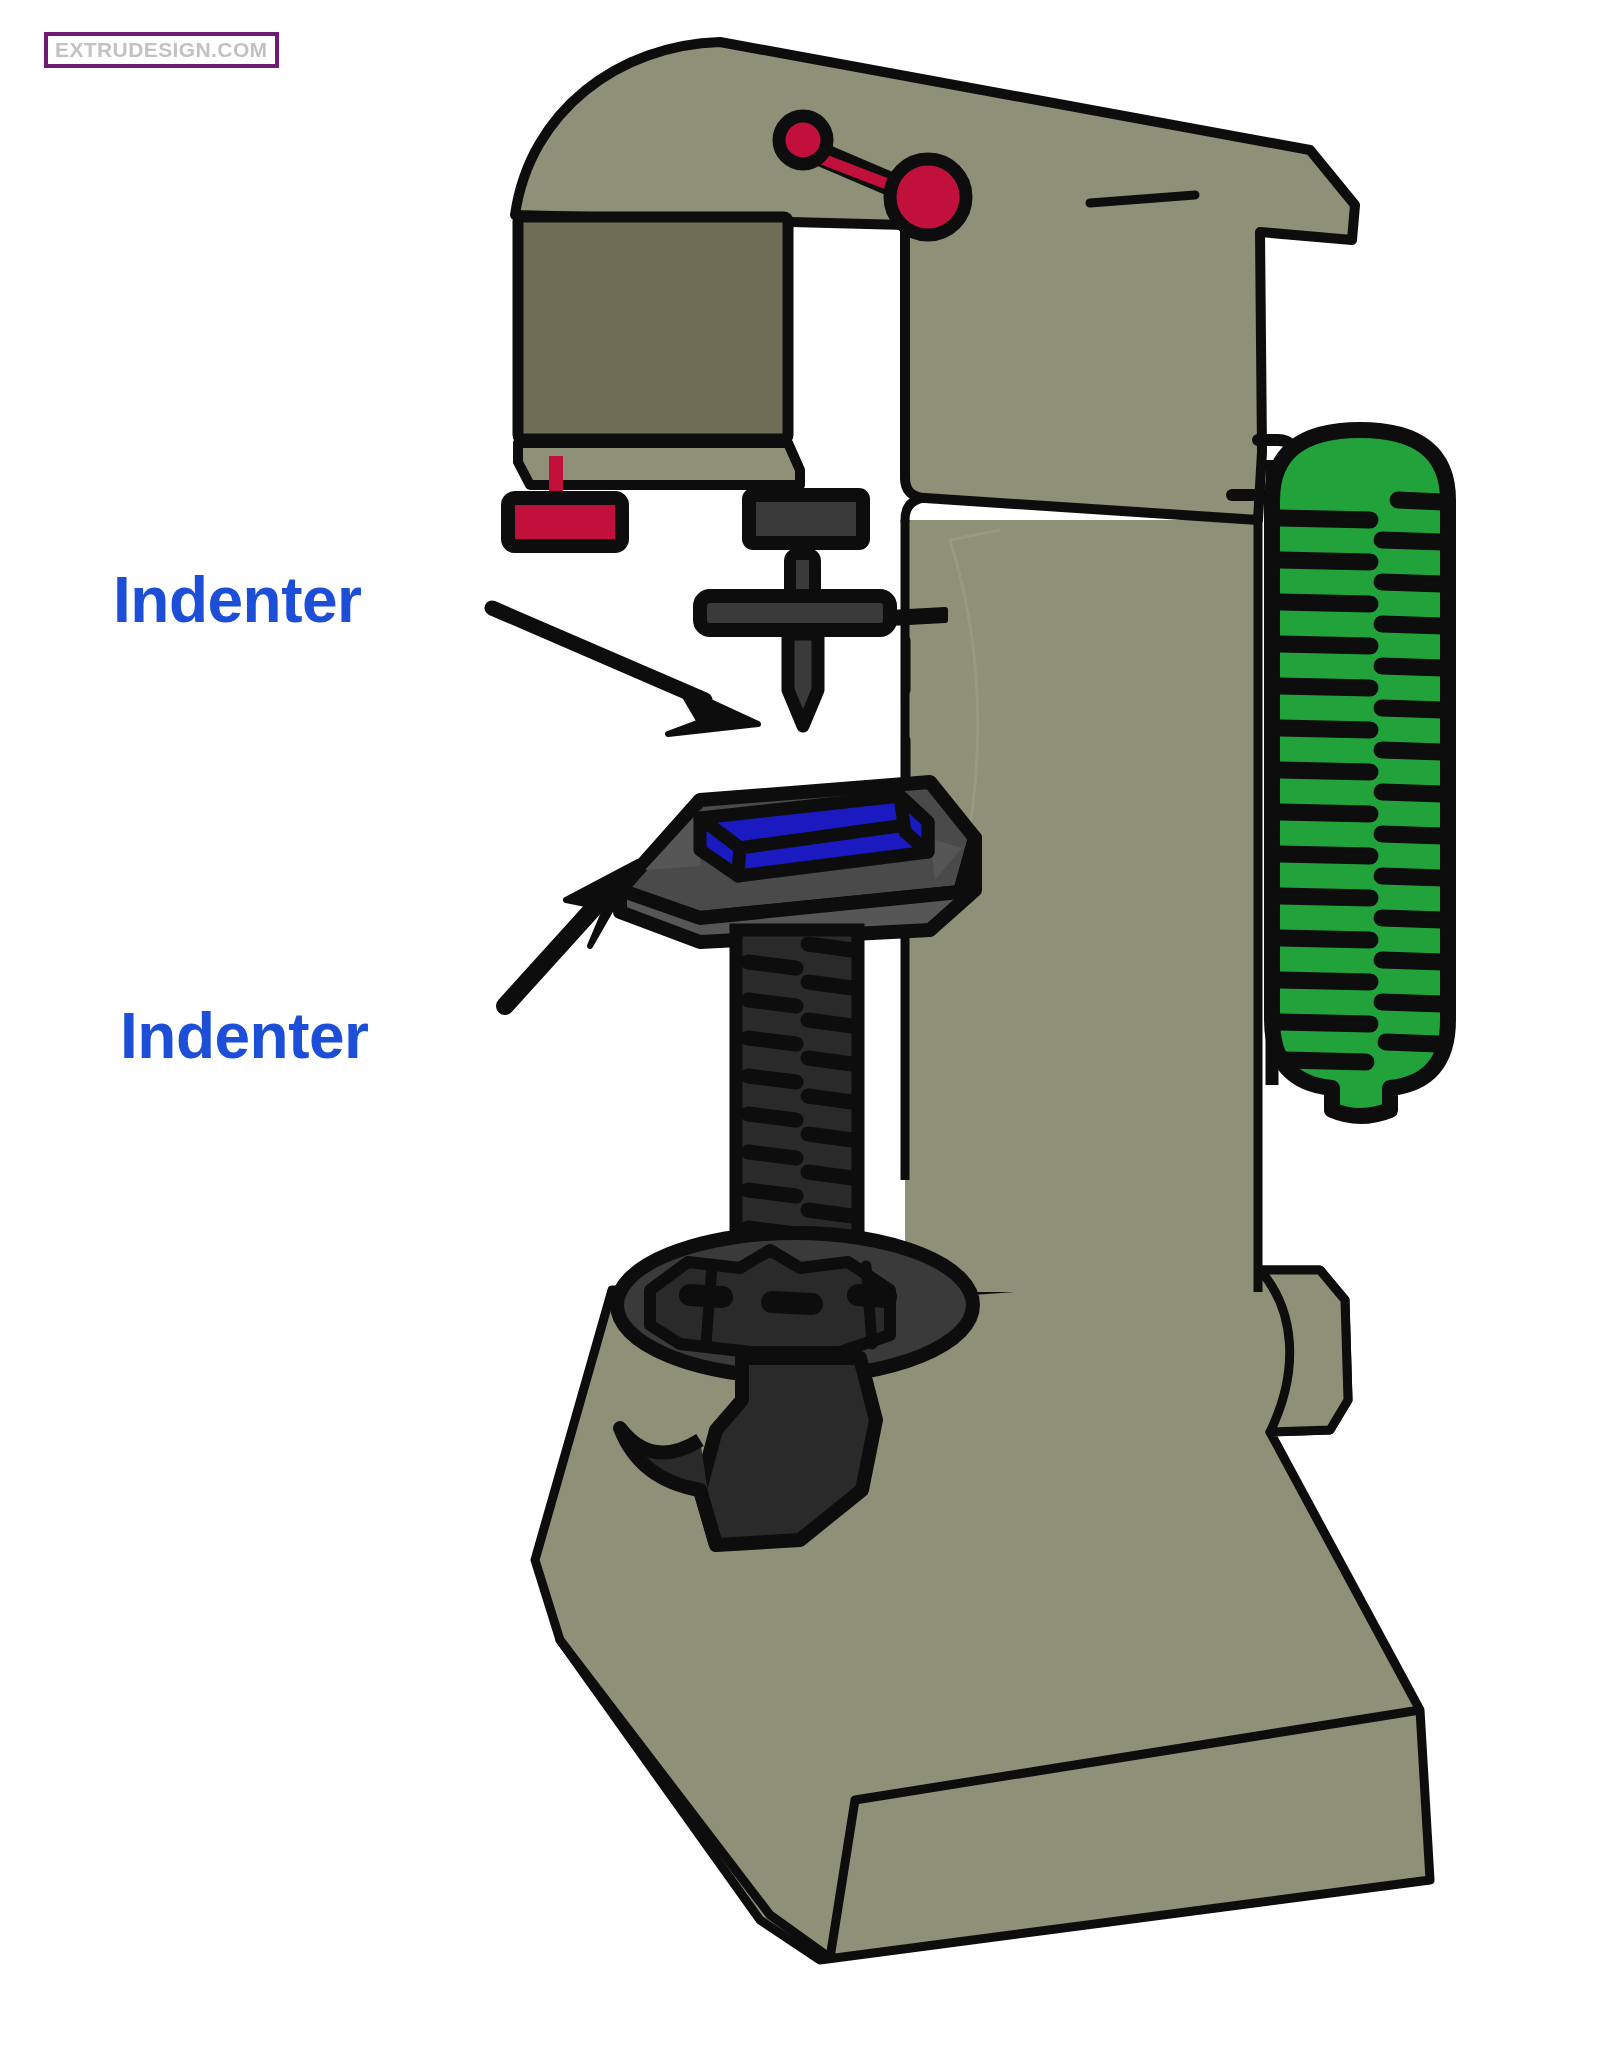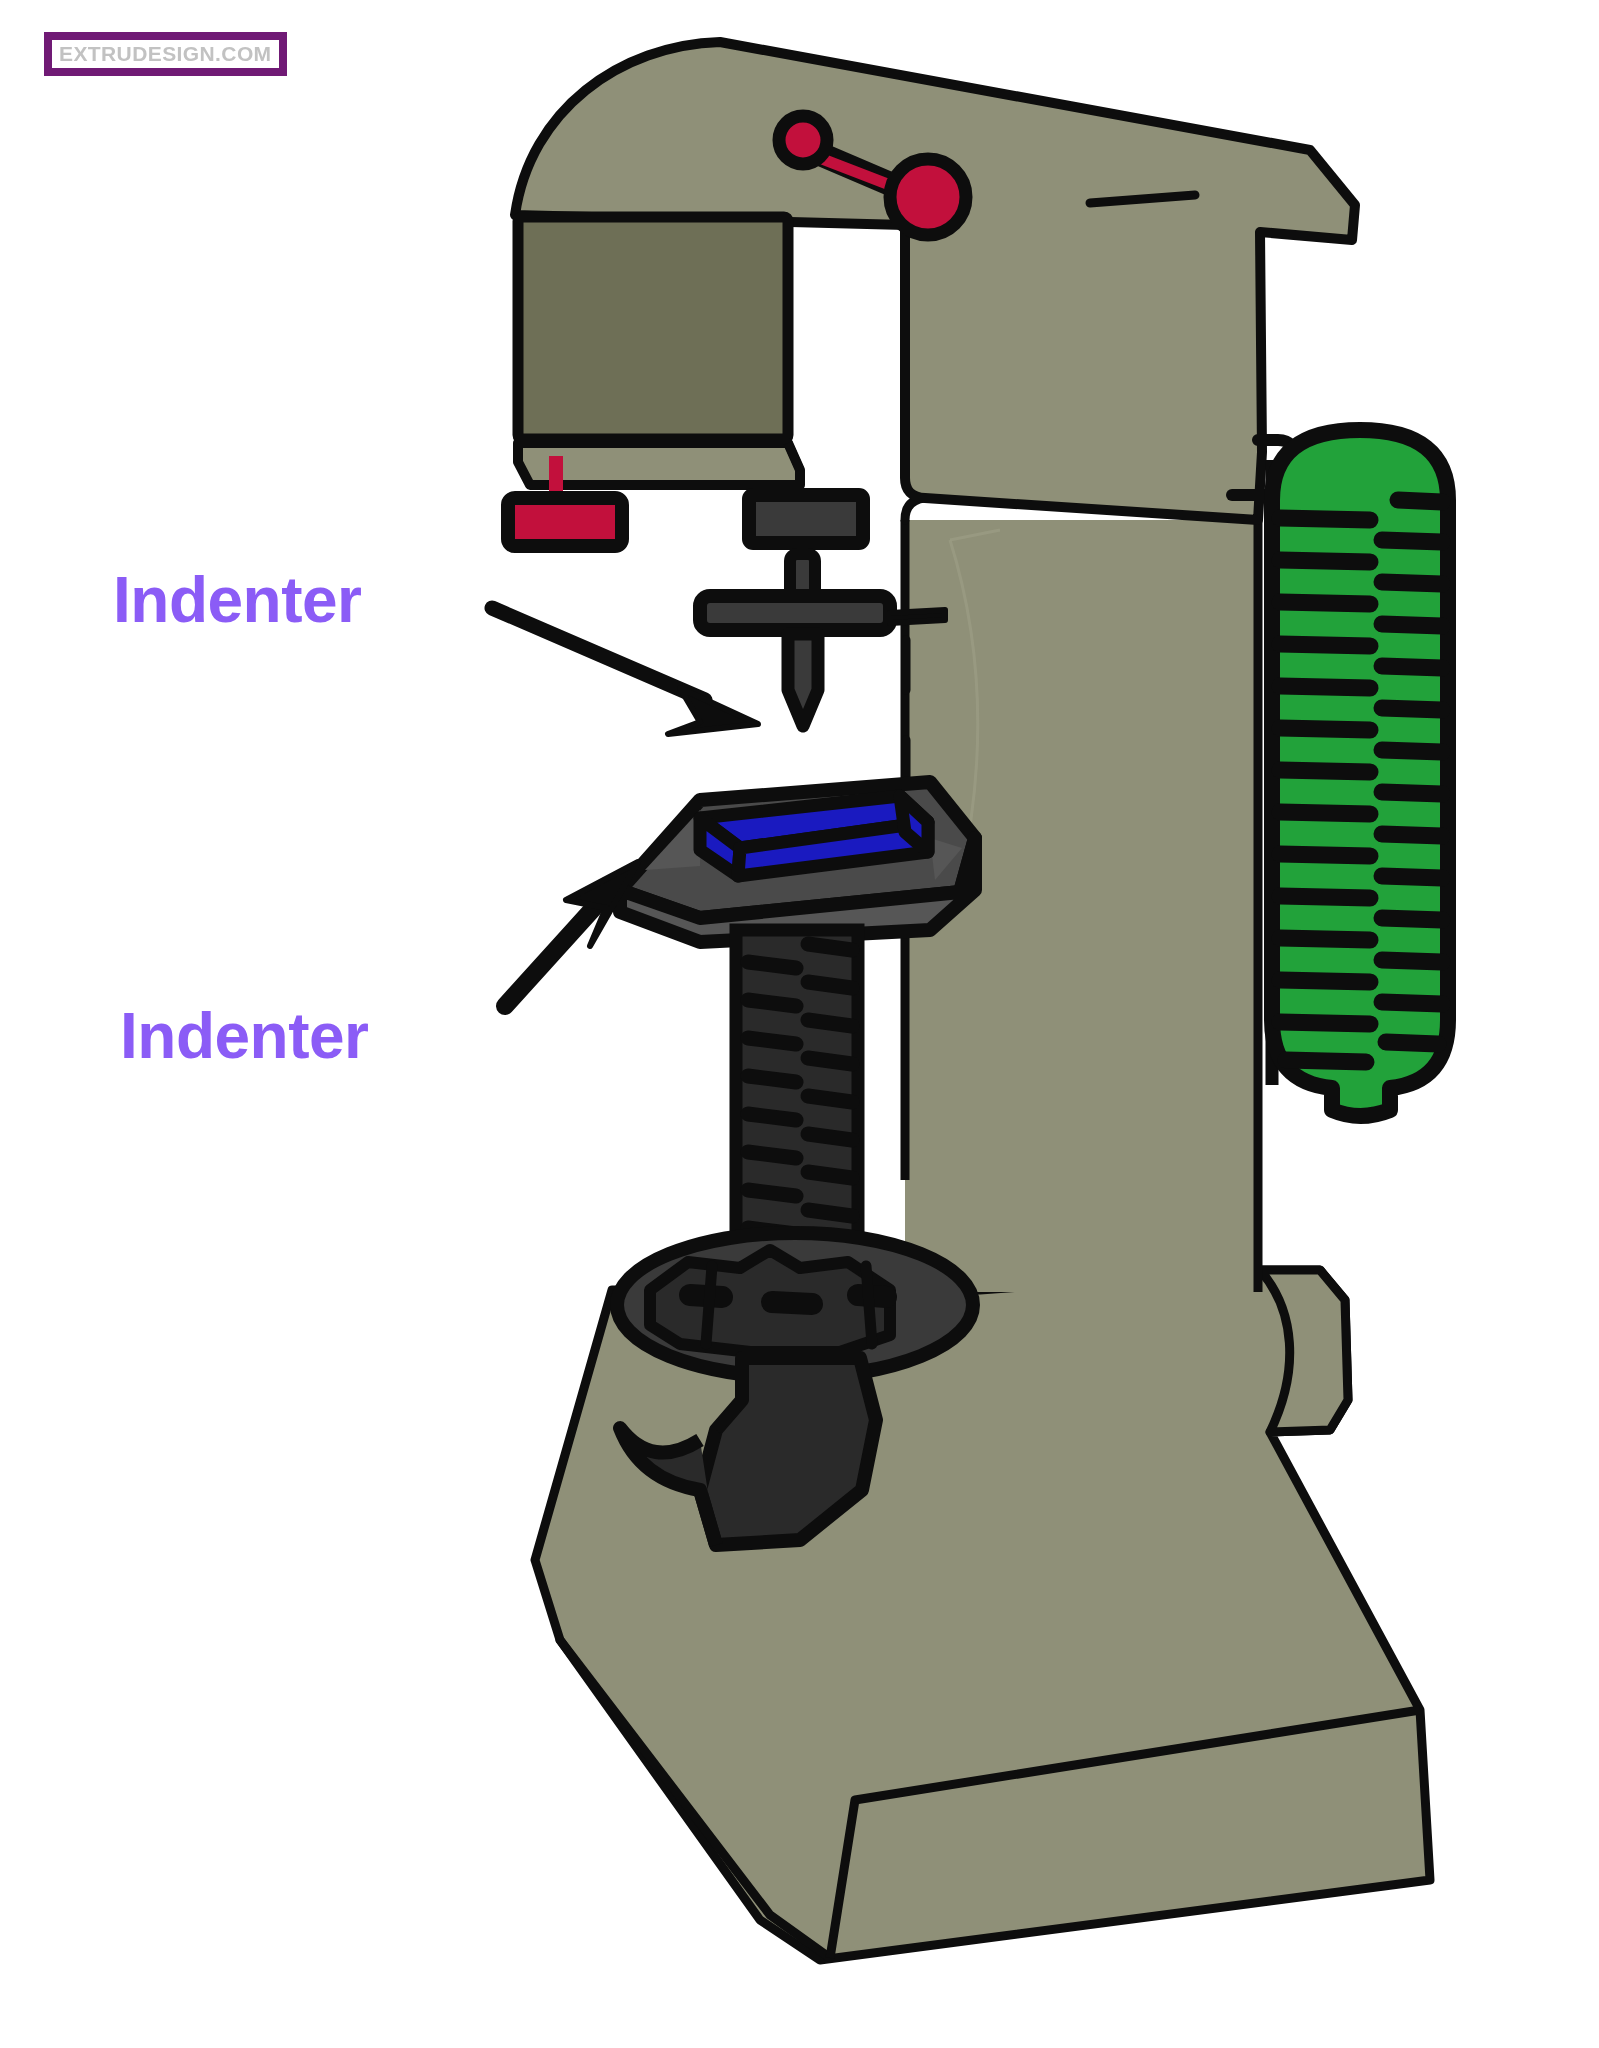--- a/index.html
+++ b/index.html
@@ -22,37 +22,37 @@
     left: 0;
     top: 0;
     width: 1599px;
     height: 2048px;
     display: block;
   }
   .wm {
     position: absolute;
     left: 44px;
     top: 32px;
-    border: 8px solid #701a75;
+    border: 4px solid #701a75;
     padding: 3px 7px 4px 7px;
     color: #c2c2c2;
     font-family: "Liberation Sans", sans-serif;
     font-weight: bold;
     font-size: 21px;
     letter-spacing: 0.4px;
     line-height: 1;
     background: rgba(255,255,255,0.0);
     user-select: none;
     white-space: nowrap;
   }
   .lbl {
     position: absolute;
     font-family: "Liberation Sans", sans-serif;
     font-weight: bold;
-    color: #8b5cf6;
+    color: #1d4ed8;
     white-space: nowrap;
     line-height: 1;
   }
   #label-indenter {
     left: 113px;
     top: 568px;
     font-size: 64px;
     letter-spacing: -0.5px;
   }
   #label-specimen {

